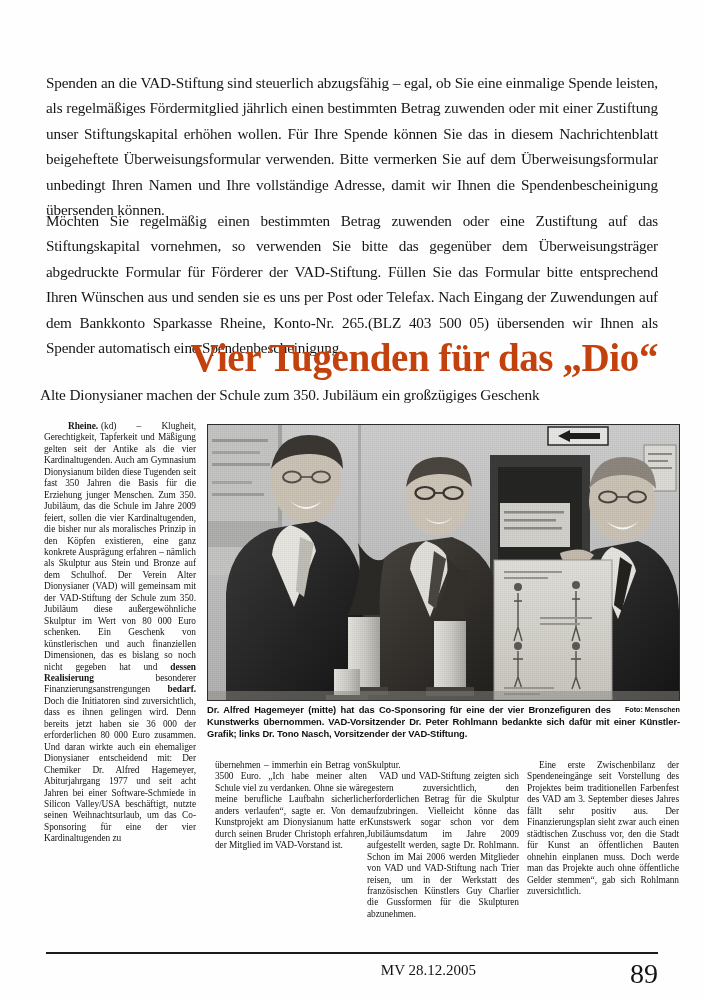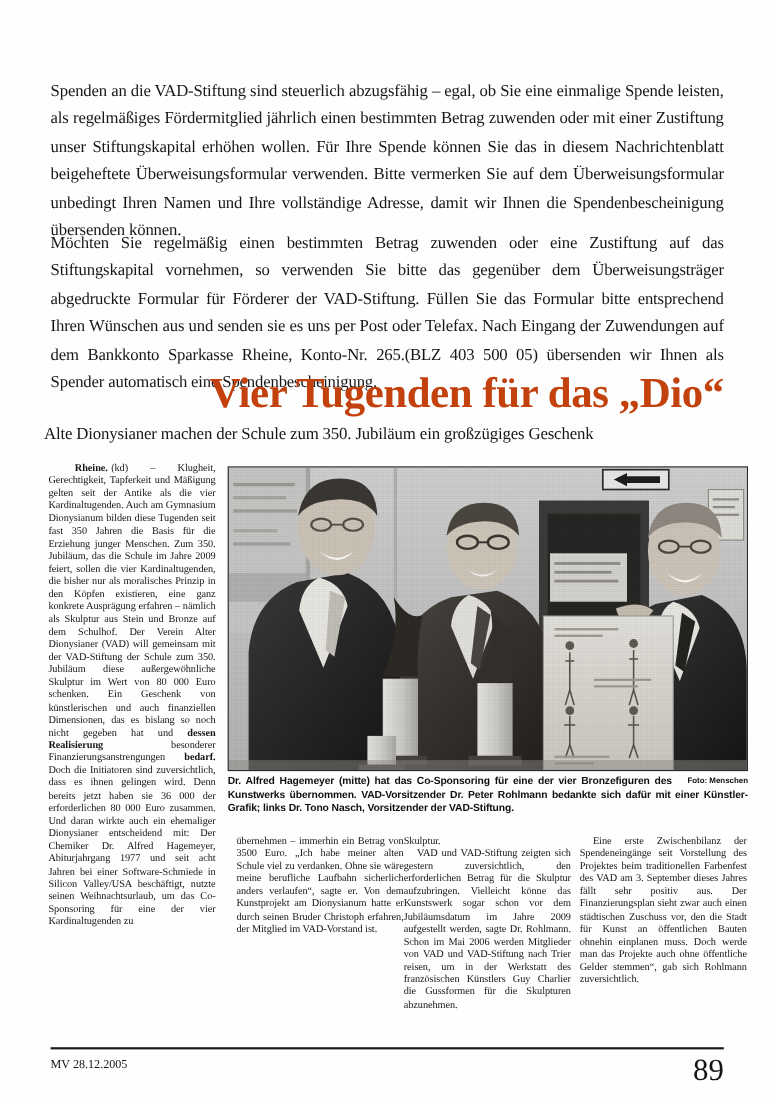--- a/index.html
+++ b/index.html
@@ -145,23 +145,23 @@
     left: 46px;
     width: 612px;
     height: 2px;
     background: #1a1a1a;
   }
   .footer-source {
     position: absolute;
     top: 962px;
     left: 46px;
     width: 430px;
-    text-align: left;
-    font-family: "Liberation Serif", serif;
-    font-size: 11px;
+    text-align: right;
+    font-family: "Liberation Serif", serif;
+    font-size: 15px;
     color: #141414;
   }
   .footer-page {
     position: absolute;
     top: 958px;
     right: 46px;
     font-family: "Liberation Serif", serif;
     font-size: 28px;
     font-weight: normal;
     color: #141414;

